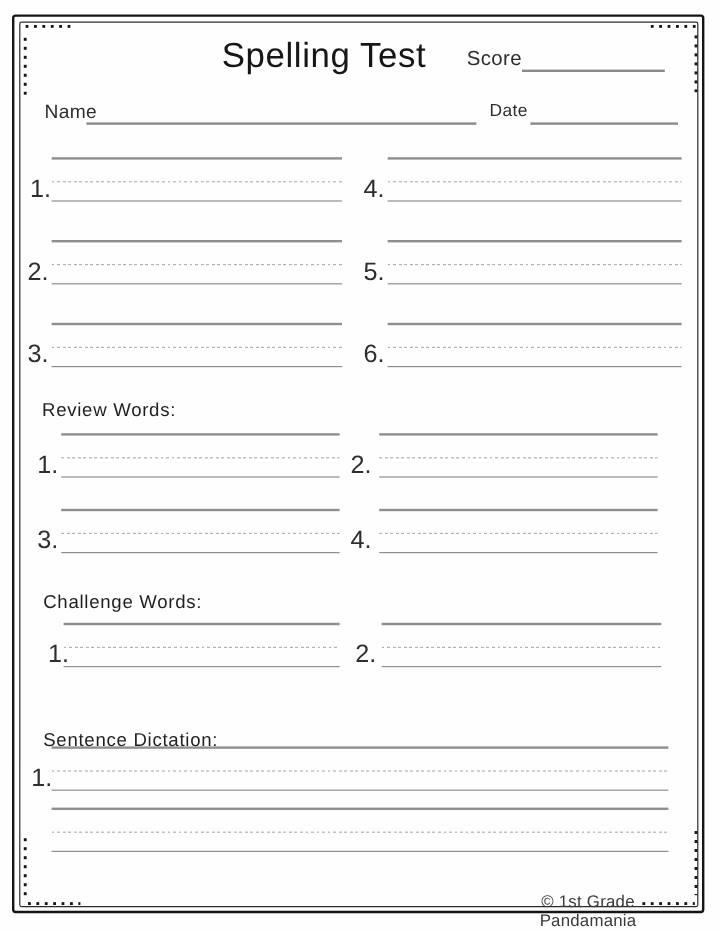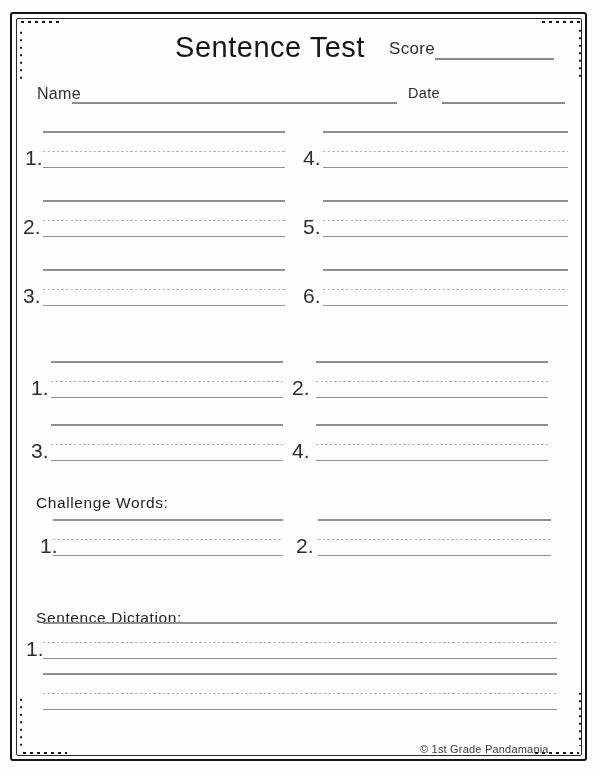--- a/index.html
+++ b/index.html
@@ -12,45 +12,46 @@
   #outer-border{left:10px;top:12px;width:577px;height:749px;border:2.6px solid #151515;border-radius:3px;box-sizing:border-box;}
   #inner-border{left:16px;top:18px;width:566px;height:738px;border:1.2px solid #2b2b2b;border-radius:2px;box-sizing:border-box;}
   
   .dots-h{height:4px;background-image:radial-gradient(circle,#161616 1.25px,transparent 1.5px);background-size:7px 4px;background-repeat:repeat-x;}
   .dots-v{width:4px;background-image:radial-gradient(circle,#161616 1.25px,transparent 1.5px);background-size:4px 7.5px;background-repeat:repeat-y;}
   
   .title{font-size:29px;letter-spacing:.5px;font-weight:400;color:#161616;text-align:center;}
   .hlabel{font-size:15px;letter-spacing:.3px;color:#2e2e2e;}
   .slabel{font-size:15.5px;letter-spacing:.6px;color:#1f1f1f;}
   .num{font-size:21px;font-weight:300;color:#2e2e2e;line-height:23px;}
-  .credit{font-size:11px;color:#3a3a3a;text-align:left;letter-spacing:.2px;}
+  .credit{font-size:14px;color:#3a3a3a;text-align:center;letter-spacing:.2px;}
   
   .blank{height:1.7px;background:#8a8a8a;}
   .lineset{height:37px;}
   .rule-solid{position:absolute;left:0;right:0;height:1.7px;background:#8f8f8f;}
   .rule-dash{position:absolute;left:0;right:0;height:1.4px;
     background-image:repeating-linear-gradient(90deg,#b2b2b2 0 2.4px,transparent 2.4px 4.6px);}
 </style>
 </head>
 <body>
 
 <div id="page">
 
   <div id="outer-border" class="abs"></div>
   <div id="inner-border" class="abs"></div>
 
-  <div class="abs title" style="left:0;top:31px;width:540px;">Sentence Test</div>
+  <div class="abs title" style="left:0;top:31px;width:540px;">Spelling Test</div>
   <div class="abs hlabel" style="left:389px;top:39px;font-size:17px;">Score</div>
   <div class="abs blank" style="left:435px;top:58px;width:119px;"></div>
 
   <div class="abs hlabel" style="left:37px;top:85px;font-size:16px;">Name</div>
   <div class="abs blank" style="left:72px;top:102px;width:325px;"></div>
   <div class="abs hlabel" style="left:408px;top:85px;font-size:14.5px;">Date</div>
   <div class="abs blank" style="left:442px;top:102px;width:123px;"></div>
 
+  <div class="abs slabel" style="left:35px;top:334px;">Review Words:</div>
   <div class="abs slabel" style="left:36px;top:494px;">Challenge Words:</div>
   <div class="abs slabel" style="left:36px;top:596px;margin-top:13px;">Sentence Dictation:</div>
 
   <div id="linesets">
       <div class="abs lineset" style="left: 43px; top: 131px; width: 242px;">
         <div class="rule-solid" style="top: 0px;"></div>
         <div class="rule-dash" style="top: 20px;"></div>
         <div class="rule-solid" style="top: 35.5px;"></div>
       </div>
       <div class="abs num" style="left: 25px; top: 146px;">1.</div>

